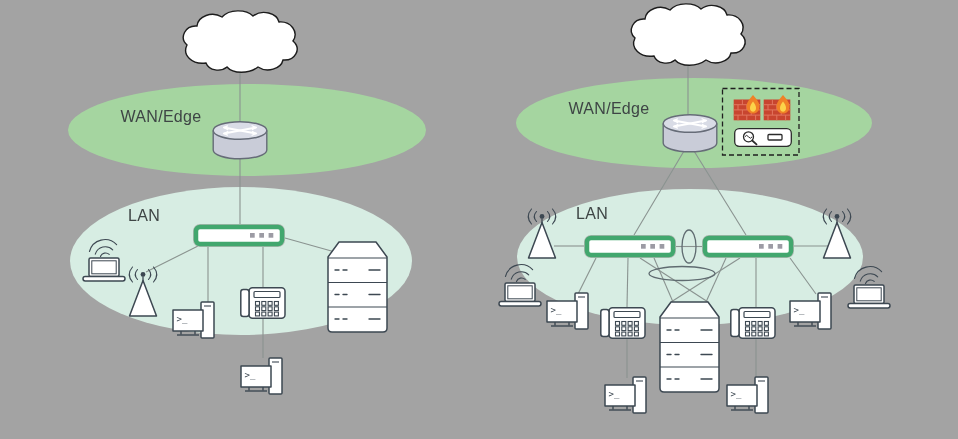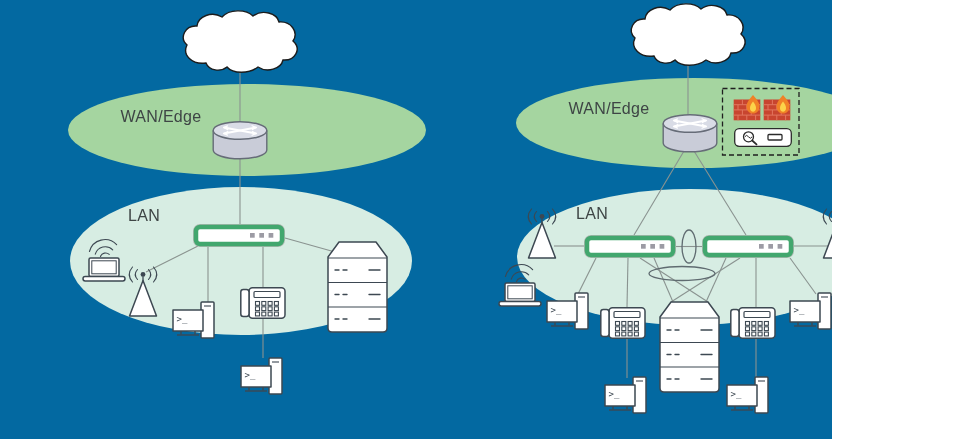--- a/index.html
+++ b/index.html
@@ -1,17 +1,17 @@
 <!DOCTYPE html>
 <html><head>
 <meta charset="utf-8">
 <style>
   html,body{margin:0;padding:0;background:#ffffff;}
   .stage{
-    width:832px;height:439px;position:relative;background:#0369a1;overflow:hidden;
+    width:958px;height:439px;position:relative;background:#a3a3a3;overflow:hidden;
     font-family:"Liberation Sans", sans-serif;
   }
   svg text.zone-label{
     font-family:"Liberation Sans", sans-serif;
     font-size:16px;
     letter-spacing:0.3px;
     fill:#3e4545;
   }
   svg text.prompt{
     font-family:"DejaVu Sans Mono", monospace;

